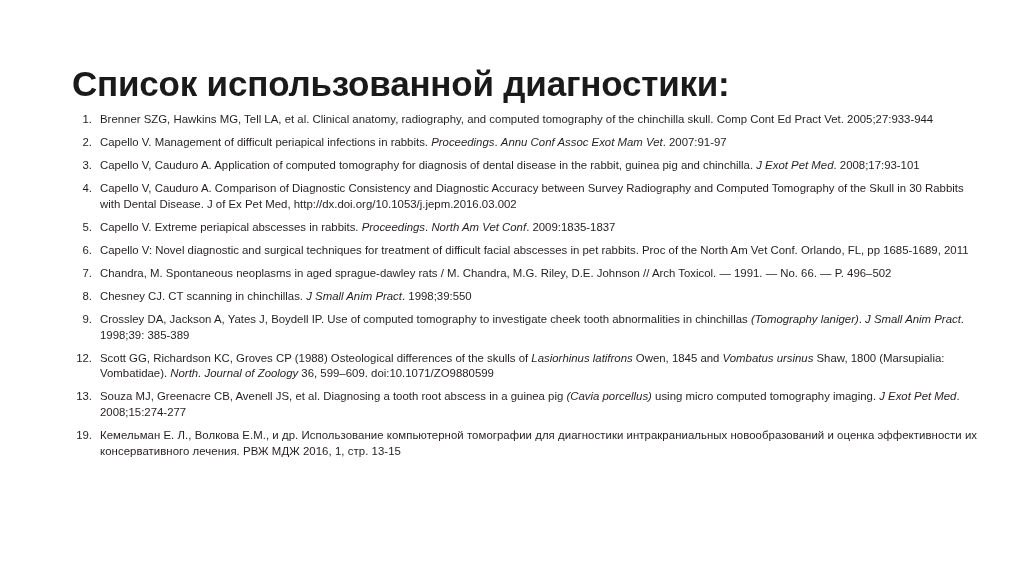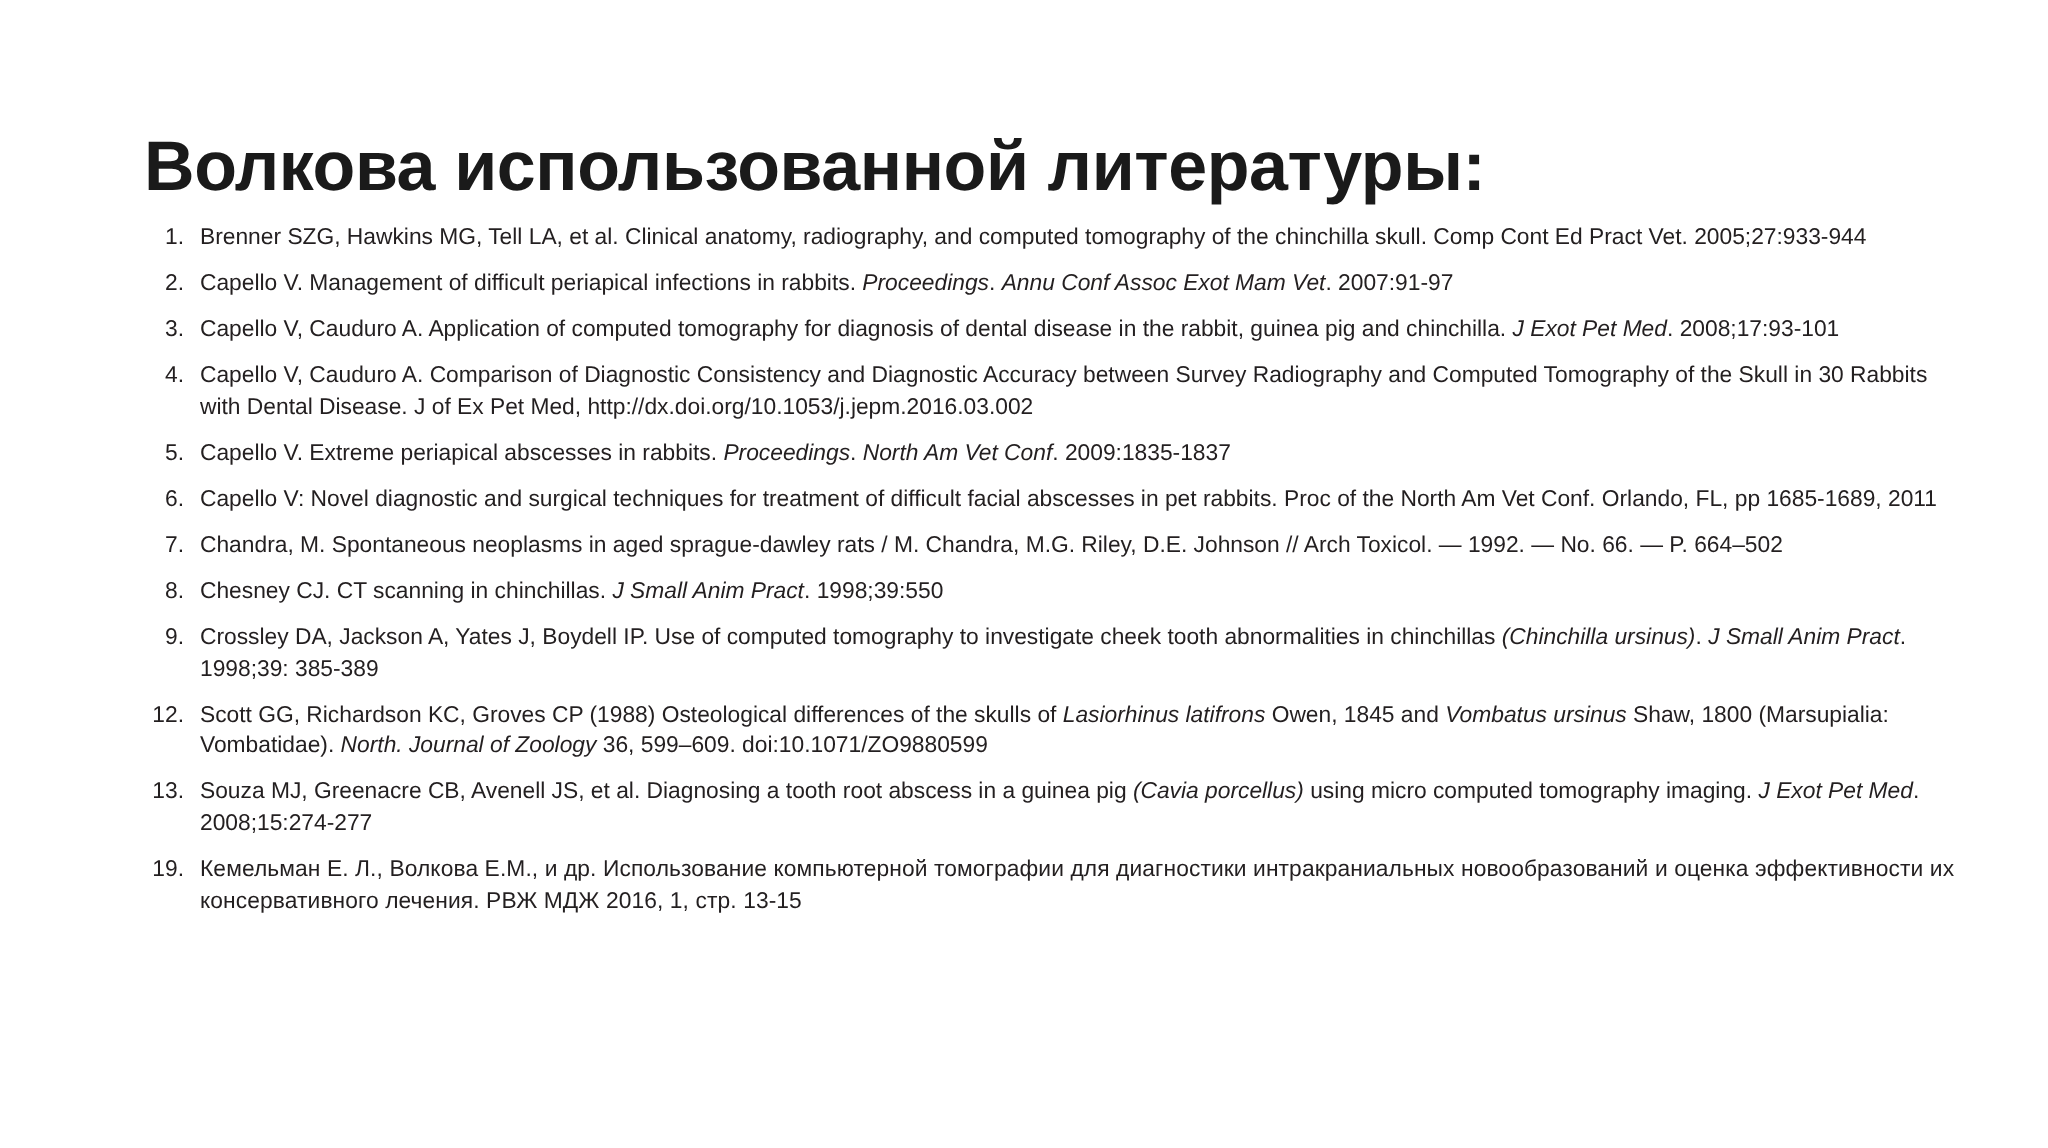--- a/index.html
+++ b/index.html
@@ -68,21 +68,21 @@
   }
   .ru {
     letter-spacing: 0.05px;
   }
 </style>
 </head>
 <body>
 
 <div class="slide">
 
-  <h1 class="slide-title">Волкова использованной литературы:</h1>
+  <h1 class="slide-title">Список использованной диагностики:</h1>
 
   <ol class="ref-list">
       <li class="ref-item">
         <span class="ref-num">1.</span>
         <span class="ref-text">Brenner SZG, Hawkins MG, Tell LA, et al. Clinical anatomy, radiography, and computed tomography of the chinchilla skull. Comp Cont Ed Pract Vet. 2005;27:933-944</span>
       </li>
       <li class="ref-item">
         <span class="ref-num">2.</span>
         <span class="ref-text">Capello V. Management of difficult periapical infections in rabbits. <i>Proceedings</i>. <i>Annu Conf Assoc Exot Mam Vet</i>. 2007:91-97</span>
       </li>
@@ -97,29 +97,29 @@
       <li class="ref-item">
         <span class="ref-num">5.</span>
         <span class="ref-text">Capello V. Extreme periapical abscesses in rabbits. <i>Proceedings</i>. <i>North Am Vet Conf</i>. 2009:1835-1837</span>
       </li>
       <li class="ref-item">
         <span class="ref-num">6.</span>
         <span class="ref-text">Capello V: Novel diagnostic and surgical techniques for treatment of difficult facial abscesses in pet rabbits. Proc of the North Am Vet Conf. Orlando, FL, pp 1685-1689, 2011</span>
       </li>
       <li class="ref-item">
         <span class="ref-num">7.</span>
-        <span class="ref-text">Chandra, M. Spontaneous neoplasms in aged sprague-dawley rats / M. Chandra, M.G. Riley, D.E. Johnson // Arch Toxicol. — 1992. — No. 66. — P. 664–502</span>
+        <span class="ref-text">Chandra, M. Spontaneous neoplasms in aged sprague-dawley rats / M. Chandra, M.G. Riley, D.E. Johnson // Arch Toxicol. — 1991. — No. 66. — P. 496–502</span>
       </li>
       <li class="ref-item">
         <span class="ref-num">8.</span>
         <span class="ref-text">Chesney CJ. CT scanning in chinchillas. <i>J Small Anim Pract</i>. 1998;39:550</span>
       </li>
       <li class="ref-item">
         <span class="ref-num">9.</span>
-        <span class="ref-text">Crossley DA, Jackson A, Yates J, Boydell IP. Use of computed tomography to investigate cheek tooth abnormalities in chinchillas <i>(Chinchilla ursinus)</i>. <i>J Small Anim Pract</i>. 1998;39: 385-389</span>
+        <span class="ref-text">Crossley DA, Jackson A, Yates J, Boydell IP. Use of computed tomography to investigate cheek tooth abnormalities in chinchillas <i>(Tomography laniger)</i>. <i>J Small Anim Pract</i>. 1998;39: 385-389</span>
       </li>
       <li class="ref-item">
         <span class="ref-num">12.</span>
         <span class="ref-text">Scott GG, Richardson KC, Groves CP (1988) Osteological differences of the skulls of <i>Lasiorhinus latifrons</i> Owen, 1845 and <i>Vombatus ursinus</i> Shaw, 1800 (Marsupialia: Vombatidae). <i>North. Journal of Zoology</i> 36, 599–609. doi:10.1071/ZO9880599</span>
       </li>
       <li class="ref-item">
         <span class="ref-num">13.</span>
         <span class="ref-text">Souza MJ, Greenacre CB, Avenell JS, et al. Diagnosing a tooth root abscess in a guinea pig <i>(Cavia porcellus)</i> using micro computed tomography imaging. <i>J Exot Pet Med</i>. 2008;15:274-277</span>
       </li>
       <li class="ref-item">

